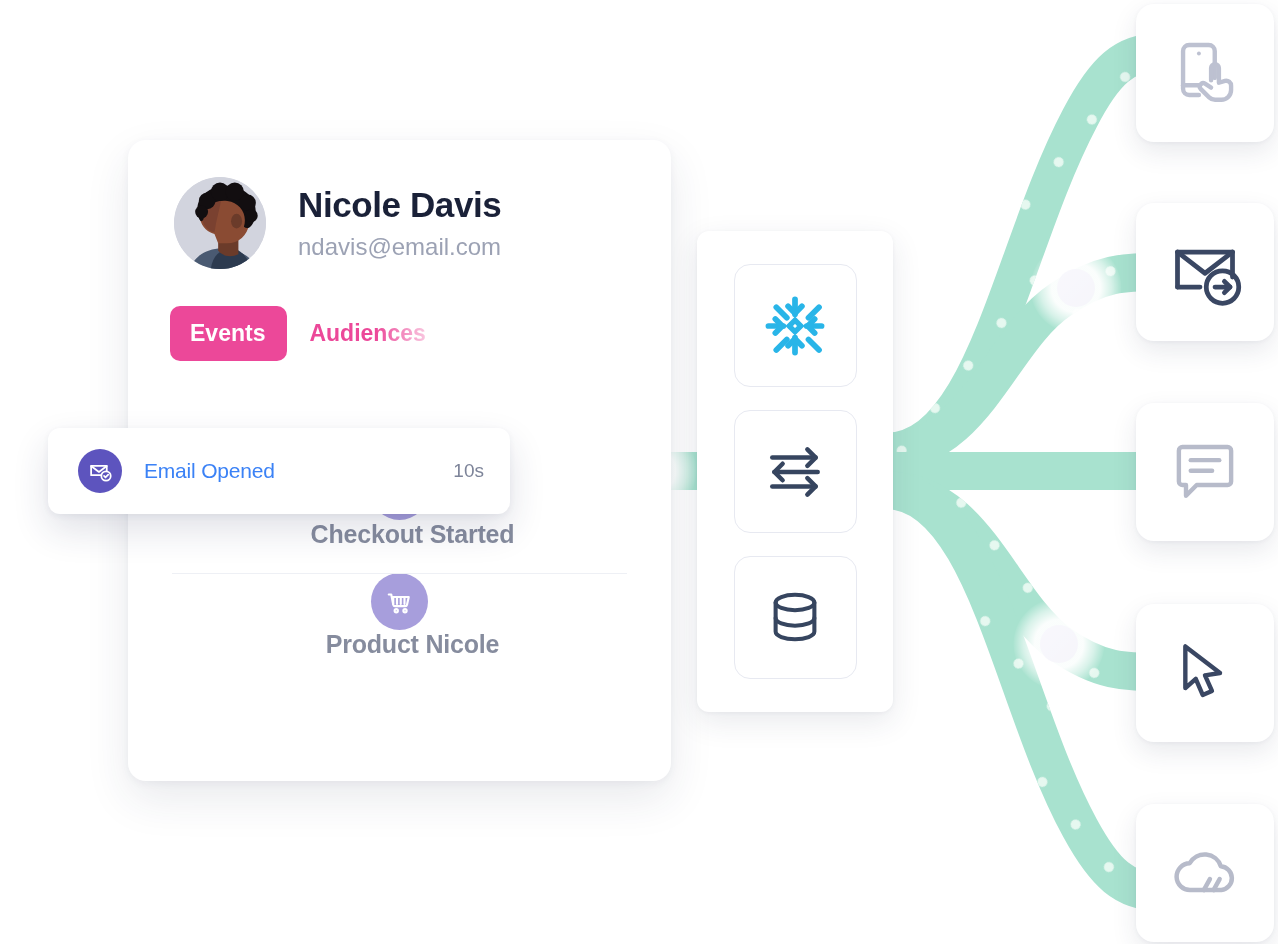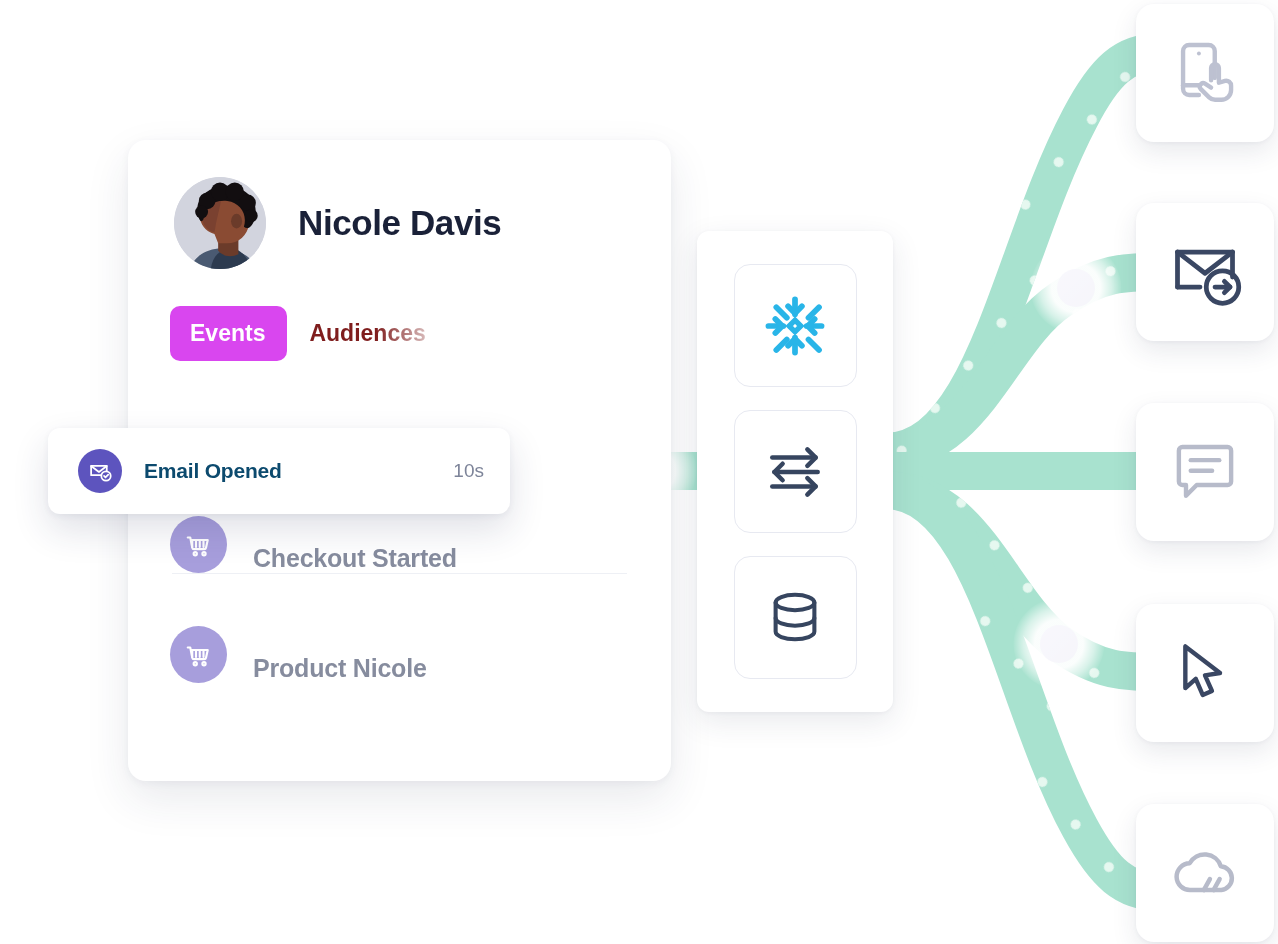--- a/index.html
+++ b/index.html
@@ -102,40 +102,41 @@
   }
   .tab {
     font-size: 23px;
     font-weight: 700;
     color: #8D93A8;
     padding: 14px 22px;
     border-radius: 10px;
     white-space: nowrap;
   }
   .tab.active {
-    background: #d946ef;
+    background: #ec4899;
     color: #ffffff;
     padding-left: 20px;
   }
   .tab.faded {
-    color: #7f1d1d;
+    color: #ec4899;
     -webkit-mask-image: linear-gradient(to right, #000 55%, transparent 100%);
     mask-image: linear-gradient(to right, #000 55%, transparent 100%);
     text-align: center;
   }
 
   .event-list {
     margin-top: 24px;
     padding: 0 42px;
   }
   .event-row {
     display: flex;
-    align-items: flex-end;
+    align-items: center;
     height: 110px;
     position: relative;
+    flex-direction: column;
   }
   .event-row + .event-row::before {
     content: "";
     position: absolute;
     left: 2px; right: 2px; top: 0;
     height: 1px;
     background: #EEF0F5;
   }
   .event-icon {
     width: 57px;
@@ -178,22 +179,22 @@
     border-radius: 50%;
     background: #5D54BE;
     display: flex;
     align-items: center;
     justify-content: center;
     flex: 0 0 auto;
   }
   .toast-label {
     margin-left: 22px;
     font-size: 21px;
-    font-weight: 700;
-    color: #0c4a6e;
+    font-weight: 400;
+    color: #3b82f6;
     letter-spacing: -0.2px;
     flex: 1 1 auto;
   }
   .toast-time {
     font-size: 19px;
     font-weight: 400;
     color: #7D8499;
     margin-left: 32px;
   }
 
@@ -327,20 +328,21 @@
             <circle cx="80" cy="28" r="9" fill="#120E10"></circle>
             <circle cx="84" cy="42" r="7" fill="#120E10"></circle>
             <circle cx="30" cy="38" r="7" fill="#120E10"></circle>
 
             <ellipse cx="68" cy="48" rx="6" ry="8" fill="#6B3B2A"></ellipse>
           </g>
         </svg>
       </div>
       <div class="profile-text">
         <div class="profile-name">Nicole Davis</div>
+        <div class="profile-email">ndavis@email.com</div>
       </div>
     </div>
 
     <div class="tabs">
       <div class="tab active">Events</div>
       <div class="tab faded">Audiences</div>
     </div>
 
     <div class="event-list">
       <div class="row-placeholder"></div>

